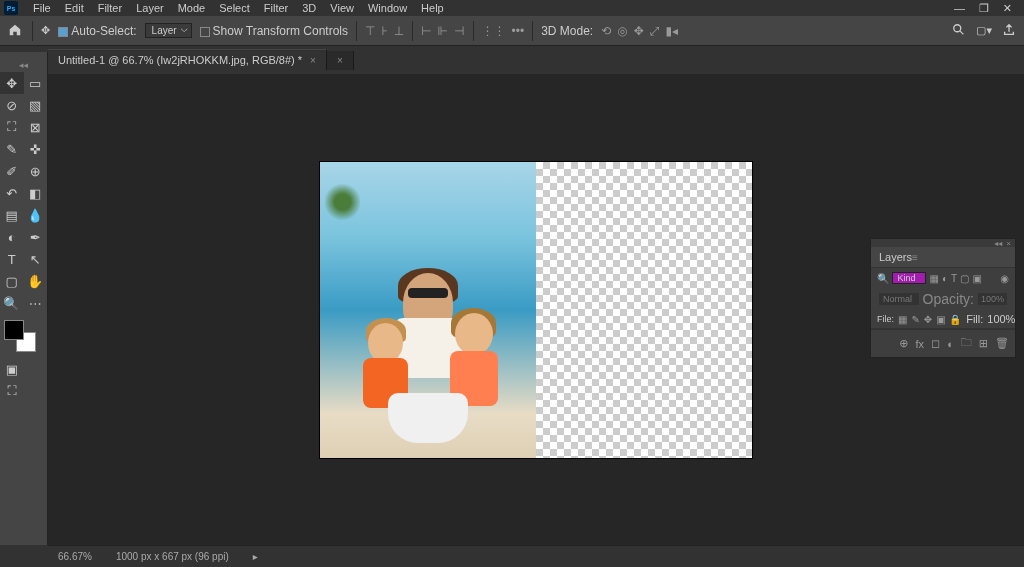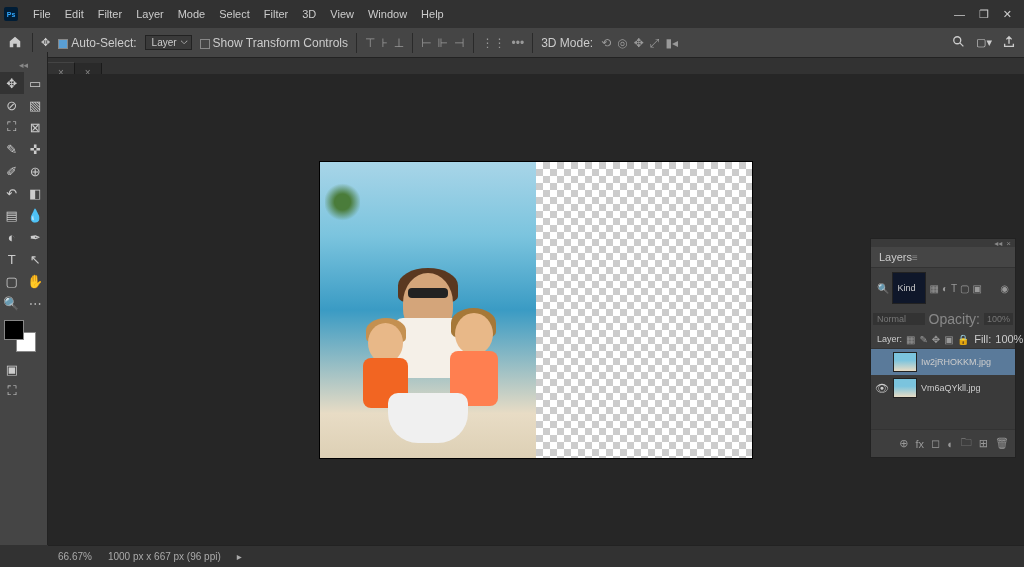--- a/index.html
+++ b/index.html
@@ -1,17 +1,17 @@
 <!DOCTYPE html>
 <html><head>
 <meta charset="utf-8">
 <style>
 *{margin:0;padding:0;box-sizing:border-box;font-family:"Segoe UI",Tahoma,sans-serif;font-size:11px;color:#ccc;user-select:none}
 body{width:1024px;height:567px;background:#323232;overflow:hidden;position:relative}
-.menubar{height:28px;background:#323232;display:flex;align-items:center;padding:0 4px}
+.menubar{height:16px;background:#323232;display:flex;align-items:center;padding:0 4px}
 .ps-logo{width:14px;height:14px;background:#001d36;border-radius:2px;display:flex;align-items:center;justify-content:center;font-size:7px;color:#30a8ff;font-weight:bold;margin-right:8px}
 .menu-item{padding:0 7px;cursor:default;font-size:11px}
 .window-controls{margin-left:auto;display:flex;gap:14px;padding-right:8px}
 .window-controls span{font-size:11px;cursor:default}
 .optbar{height:30px;background:#454545;display:flex;align-items:center;padding:0 8px;gap:8px;border-bottom:1px solid #222}
 .home-ico{width:16px;height:16px}
 .divider{width:1px;height:20px;background:#2a2a2a}
 .opt-label{font-size:12px}
 .checkbox{width:10px;height:10px;border:1px solid #888;display:inline-block;vertical-align:middle;margin-right:3px}
 .checkbox.checked{background:#5a9fd4}
@@ -49,39 +49,39 @@
 .color-swatches{margin:6px 4px;position:relative;width:32px;height:32px}
 .swatch-fg{width:20px;height:20px;background:#000;border:1px solid #888;position:absolute;top:0;left:0;z-index:2}
 .swatch-bg{width:20px;height:20px;background:#fff;border:1px solid #888;position:absolute;bottom:0;right:0}
 .layers-panel{position:absolute;top:238px;right:8px;width:146px;background:#454545;border:1px solid #222;font-size:10px}
 .panel-handle{height:8px;display:flex;justify-content:flex-end;align-items:center;padding:0 4px;gap:4px;background:#3a3a3a}
 .panel-handle span{font-size:8px;color:#888}
 .panel-tab{padding:4px 8px;background:#454545;border-bottom:1px solid #333;display:flex;align-items:center}
 .panel-tab .menu{font-size:10px;color:#888}
 .panel-filter{padding:4px 6px;display:flex;align-items:center;gap:3px;background:#3e3e3e}
 .panel-filter .search{font-size:10px}
-.panel-filter .kind-dd{background:#0f172a;padding:10px 4px;font-size:9px;border:1px solid #222;flex:0 0 34px}
+.panel-filter .kind-dd{background:#a21caf;padding:0 4px;font-size:9px;border:1px solid #222;flex:0 0 34px}
 .filter-ico{font-size:10px;color:#999}
-.panel-blend{padding:3px 2px;display:flex;align-items:center;gap:4px;background:#3e3e3e}
+.panel-blend{padding:3px 8px;display:flex;align-items:center;gap:4px;background:#3e3e3e}
 .panel-blend .bmode{background:#333;padding:1px 4px;font-size:9px;flex:1;color:#777}
 .panel-blend .opac-label{font-size:14px;color:#888}
 .panel-blend .opac-val{background:#333;padding:1px 3px;font-size:9px;color:#777}
 .panel-lock{padding:3px 6px;display:flex;align-items:center;gap:4px;background:#3e3e3e;border-bottom:1px solid #333}
 .panel-lock .lock-label{font-size:9px}
 .lock-ico{font-size:10px;color:#999}
 .layers-list{background:#3a3a3a;min-height:80px}
 .layer-row{display:flex;align-items:center;padding:3px 4px;gap:4px}
 .layer-row.selected{background:#5a7a9a}
 .eye{width:14px;font-size:11px;text-align:center}
 .thumb{width:24px;height:20px;background:#fff;border:1px solid #222;flex-shrink:0}
 .thumb.img{background:linear-gradient(180deg,#7bc4de 40%,#e8dcc5 100%)}
 .layer-name{font-size:9px;white-space:nowrap;overflow:hidden}
 .panel-footer{padding:4px 6px;display:flex;align-items:center;gap:7px;background:#3e3e3e;border-top:1px solid #333;justify-content:flex-end}
 .panel-footer span{font-size:11px;color:#999}
-.statusbar{position:absolute;bottom:0;left:48px;right:0;height:22px;background:#323232;display:flex;align-items:center;padding:0 10px;gap:16px;border-top:1px solid #222}
+.statusbar{position:absolute;bottom:0;left:48px;right:0;height:22px;background:#323232;display:flex;align-items:center;padding:0 10px;gap:24px;border-top:1px solid #222}
 .statusbar span{font-size:10px;color:#aaa}
 .caret{font-size:8px;color:#888}
 svg{width:14px;height:14px}
 </style>
 </head>
 <body>
 
 <div class="menubar">
   <div class="ps-logo">Ps</div>
   <div class="menu-item">File</div>
@@ -146,20 +146,21 @@
     <span>
       <svg viewBox="0 0 16 16">
           <path fill="none" stroke="#ccc" stroke-width="1.5" d="M3 10v3h10v-3M8 2v8M5 5l3-3 3 3"></path>
         </svg>
     </span>
   </div>
 </div>
 
 <div class="tabbar">
   <div class="tab active">
+    <span>Untitled-1 @ 66.7% (Iw2jRHOKKM.jpg, RGB/8#) *</span>
     <span class="close">×</span>
   </div>
   <div class="tab">
     <span class="close">×</span>
   </div>
 </div>
 
 <div class="toolbox">
   <div class="tool-collapse">◂◂</div>
   <div class="tool-row">
@@ -258,40 +259,28 @@
     <span class="filter-ico">▢</span>
     <span class="filter-ico">▣</span>
     <span class="filter-ico" style="margin-left:auto">◉</span>
   </div>
   <div class="panel-blend">
     <span class="bmode">Normal</span>
     <span class="opac-label">Opacity:</span>
     <span class="opac-val">100%</span>
   </div>
   <div class="panel-lock">
-    <span class="lock-label">Layer:</span>
+    <span class="lock-label">File:</span>
     <span class="lock-ico">▦</span>
     <span class="lock-ico">✎</span>
     <span class="lock-ico">✥</span>
     <span class="lock-ico">▣</span>
     <span class="lock-ico">🔒</span>
     <span class="opac-label" style="margin-left:auto">Fill:</span>
     <span class="opac-val">100%</span>
-  </div>
-  <div class="layers-list">
-    <div class="layer-row selected">
-      <span class="eye"></span>
-      <div class="thumb img"></div>
-      <span class="layer-name">Iw2jRHOKKM.jpg</span>
-    </div>
-    <div class="layer-row">
-      <span class="eye">👁</span>
-      <div class="thumb img"></div>
-      <span class="layer-name">Vm6aQYkll.jpg</span>
-    </div>
   </div>
   <div class="panel-footer">
     <span>⊕</span>
     <span>fx</span>
     <span>◻</span>
     <span>◐</span>
     <span>🗀</span>
     <span>⊞</span>
     <span>🗑</span>
   </div>

